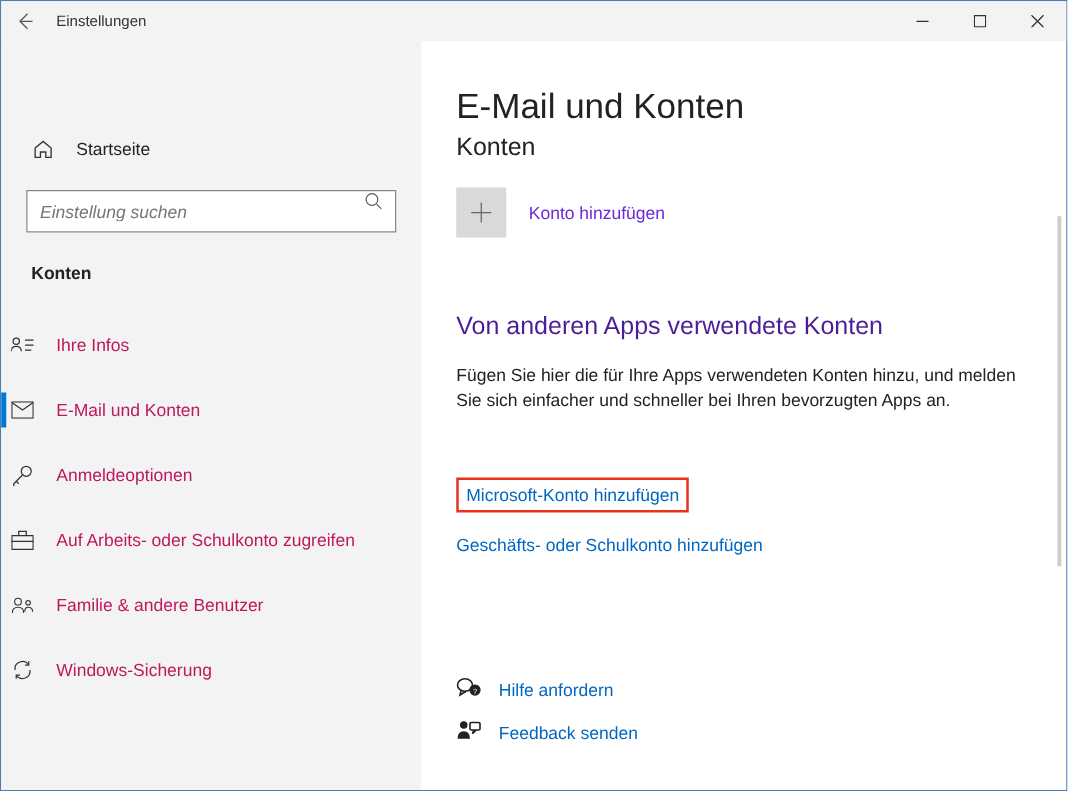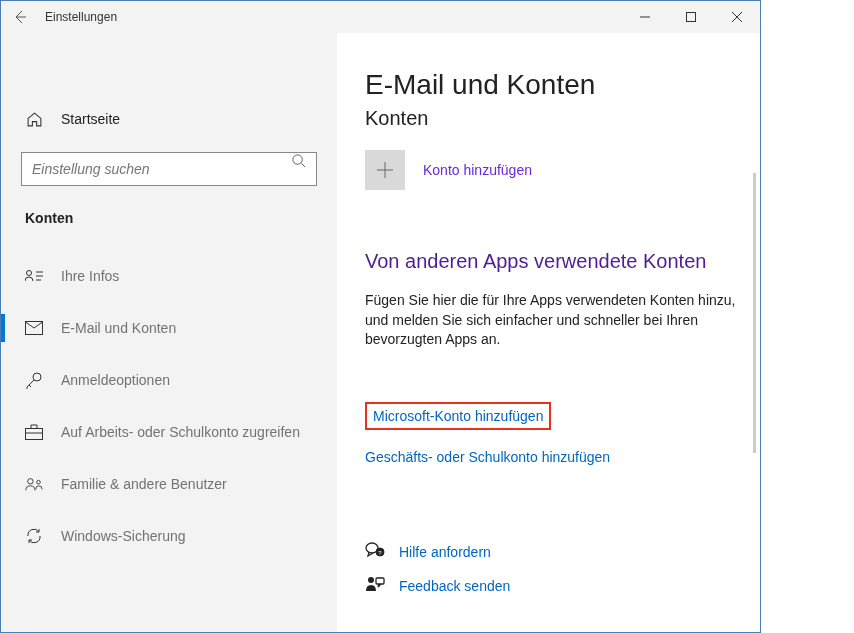--- a/index.html
+++ b/index.html
@@ -5,21 +5,21 @@
   * {
     margin: 0;
     padding: 0;
     box-sizing: border-box;
     font-family: "Segoe UI", -apple-system, sans-serif;
   }
   body {
     background: #fff;
   }
   .window {
-    width: 761px;
+    width: 854px;
     height: 633px;
     border: 1px solid #4a7fb5;
     display: flex;
     flex-direction: column;
     background: #fff;
     position: relative;
   }
   .titlebar {
     height: 32px;
     display: flex;
@@ -103,23 +103,23 @@
     padding: 6px 0 6px 24px;
     font-size: 14px;
     font-weight: 600;
     color: #222;
     margin-bottom: 22px;
   }
   .nav-item {
     display: flex;
     align-items: center;
     gap: 18px;
-    padding: 13px 0 13px 24px;
-    font-size: 14px;
-    color: #737373;
+    padding: 13px 0 13px 8px;
+    font-size: 14px;
+    color: #be185d;
     margin-bottom: 8px;
     position: relative;
   }
   .nav-item.active::before {
     content: "";
     position: absolute;
     left: 0;
     top: 8px;
     bottom: 8px;
     width: 4px;

